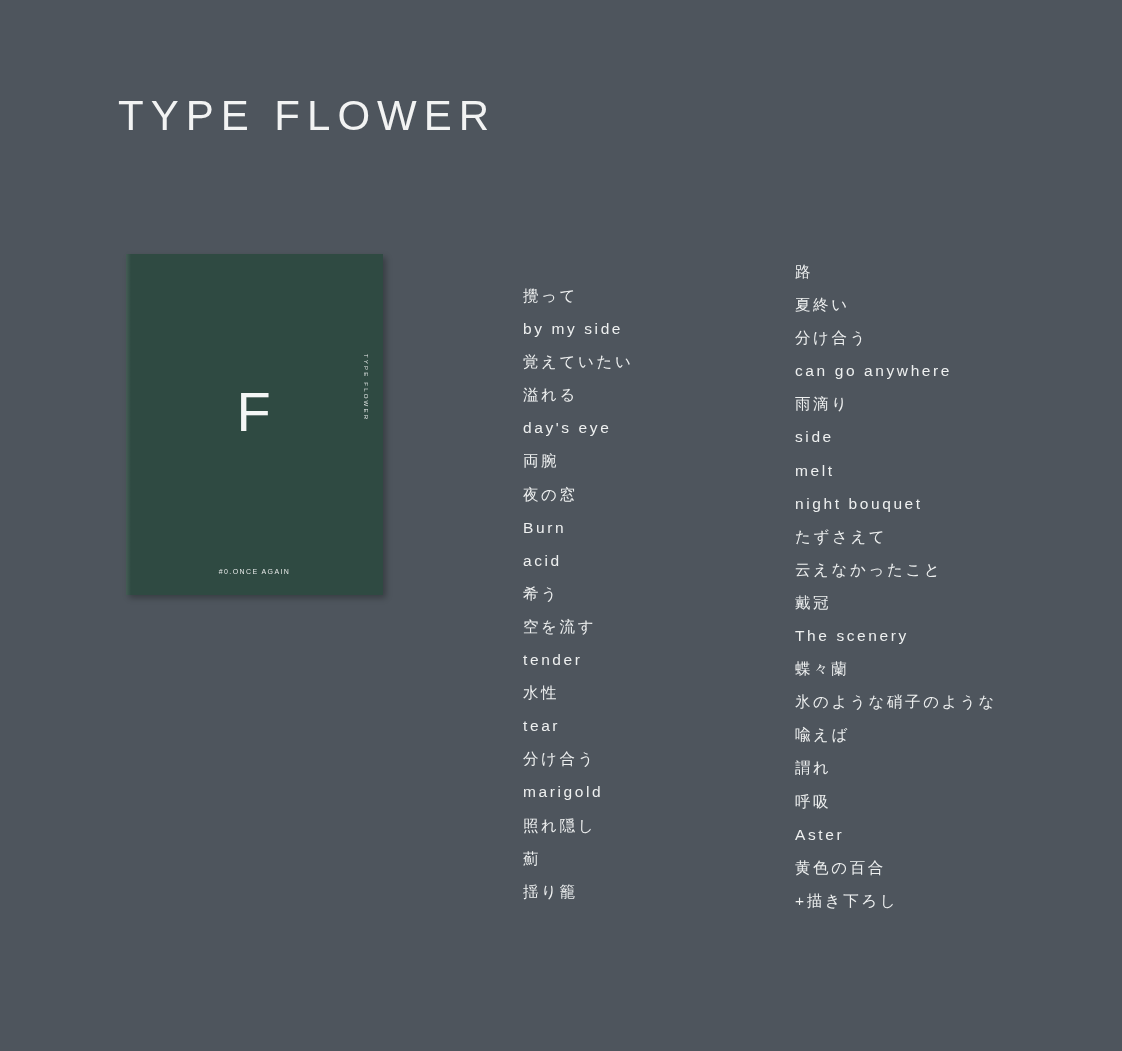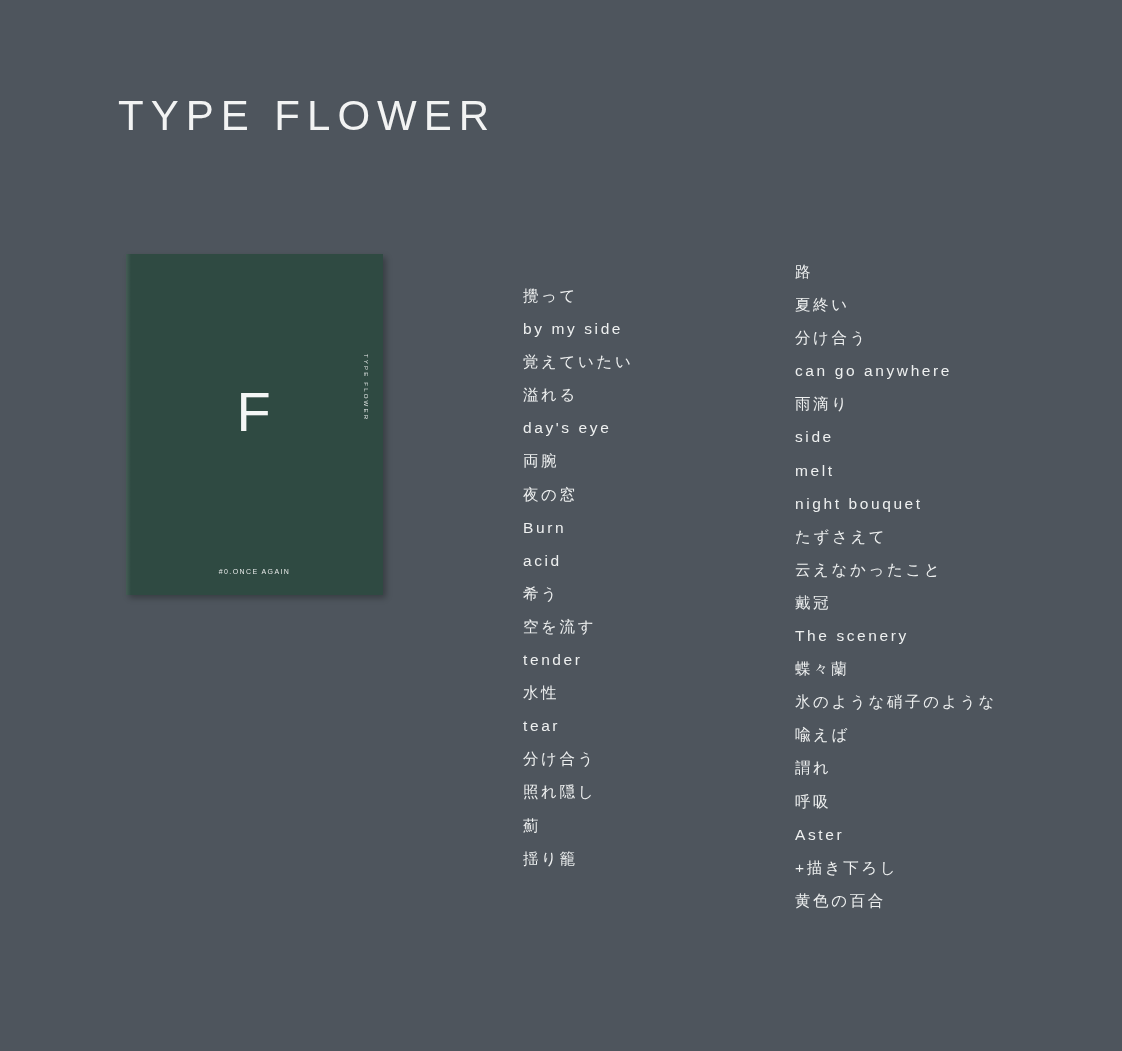--- a/index.html
+++ b/index.html
@@ -127,20 +127,21 @@
     <div class="track-item">両腕</div>
     <div class="track-item">夜の窓</div>
     <div class="track-item">Burn</div>
     <div class="track-item">acid</div>
     <div class="track-item">希う</div>
     <div class="track-item">空を流す</div>
     <div class="track-item">tender</div>
     <div class="track-item">水性</div>
     <div class="track-item">tear</div>
     <div class="track-item">分け合う</div>
+    <div class="track-item">marigold</div>
     <div class="track-item">照れ隠し</div>
     <div class="track-item">薊</div>
     <div class="track-item">揺り籠</div>
   </div>
   <div class="track-col col-2">
     <div class="track-item">路</div>
     <div class="track-item">夏終い</div>
     <div class="track-item">分け合う</div>
     <div class="track-item">can go anywhere</div>
     <div class="track-item">雨滴り</div>
@@ -150,16 +151,16 @@
     <div class="track-item">たずさえて</div>
     <div class="track-item">云えなかったこと</div>
     <div class="track-item">戴冠</div>
     <div class="track-item">The scenery</div>
     <div class="track-item">蝶々蘭</div>
     <div class="track-item">氷のような硝子のような</div>
     <div class="track-item">喩えば</div>
     <div class="track-item">謂れ</div>
     <div class="track-item">呼吸</div>
     <div class="track-item">Aster</div>
+    <div class="track-item">黄色の百合</div>
     <div class="track-item">+描き下ろし</div>
-    <div class="track-item">黄色の百合</div>
   </div>
 </div>
 
 </body></html>

